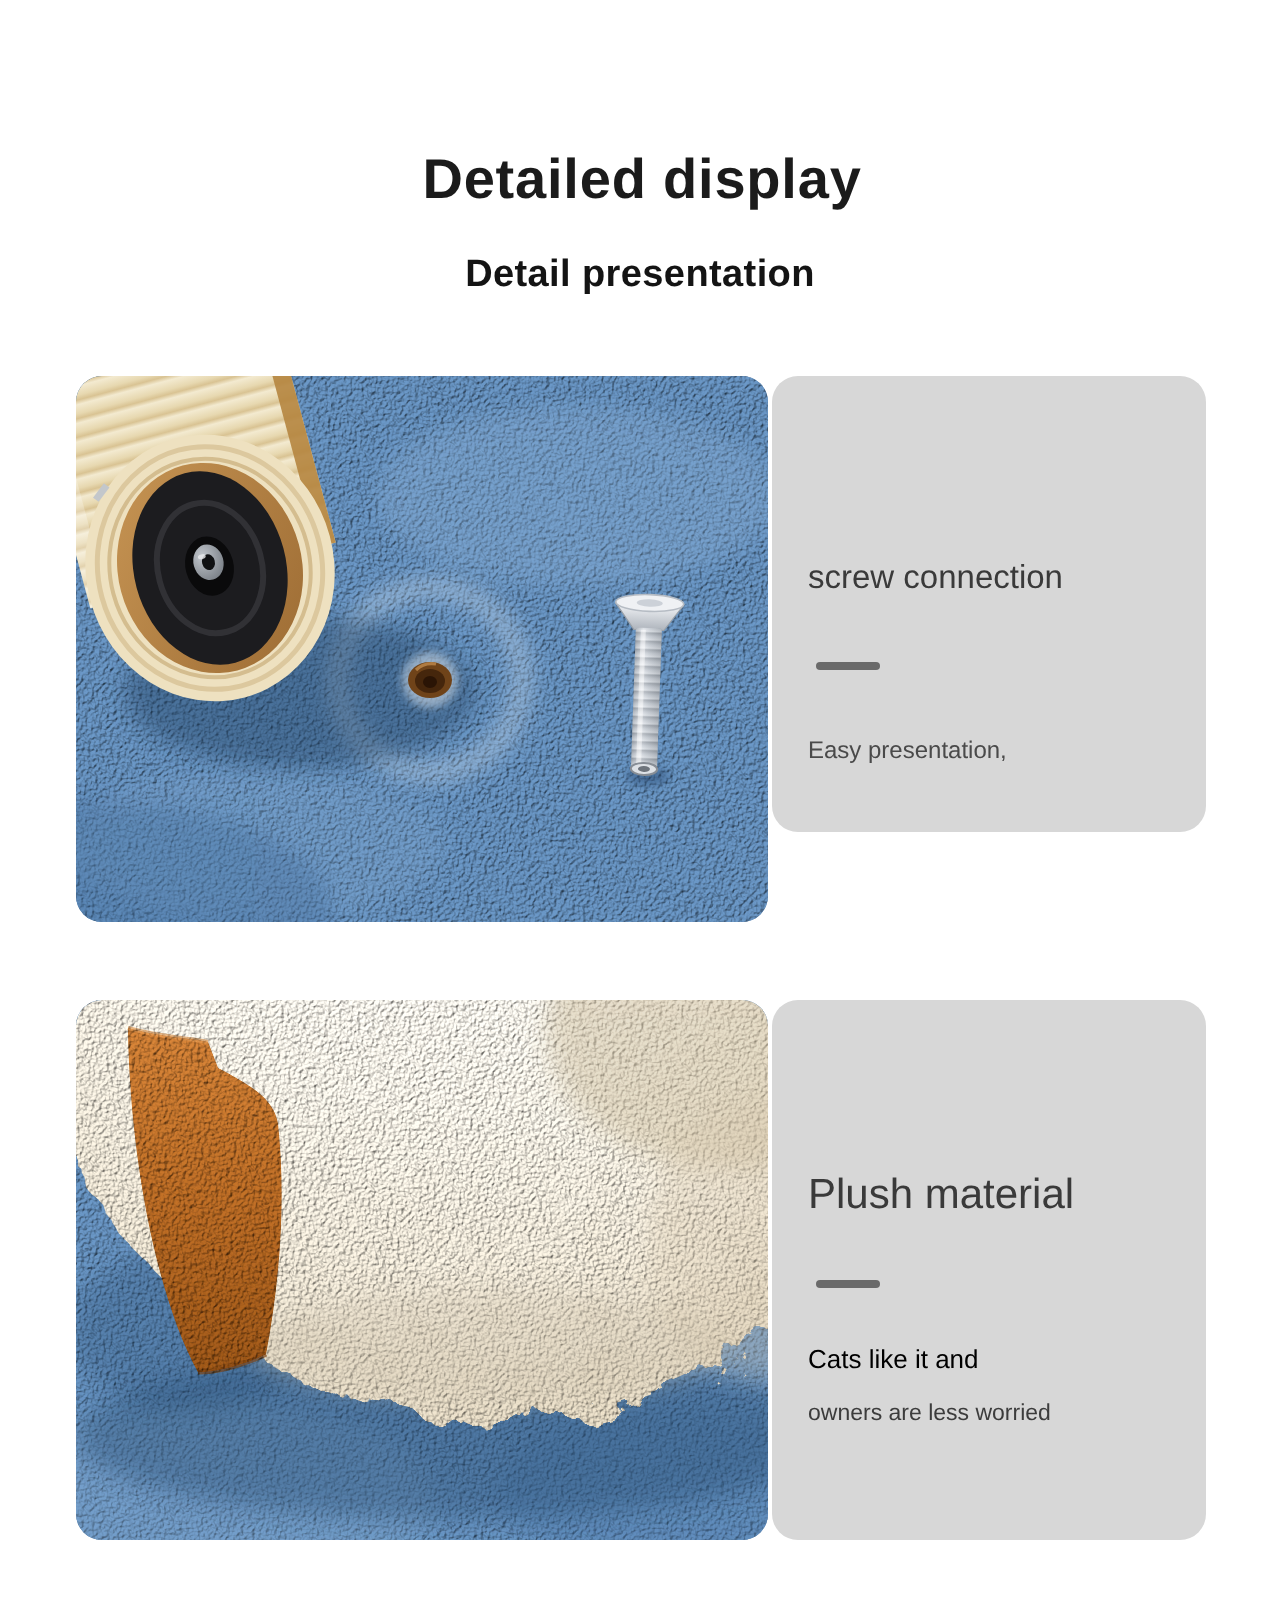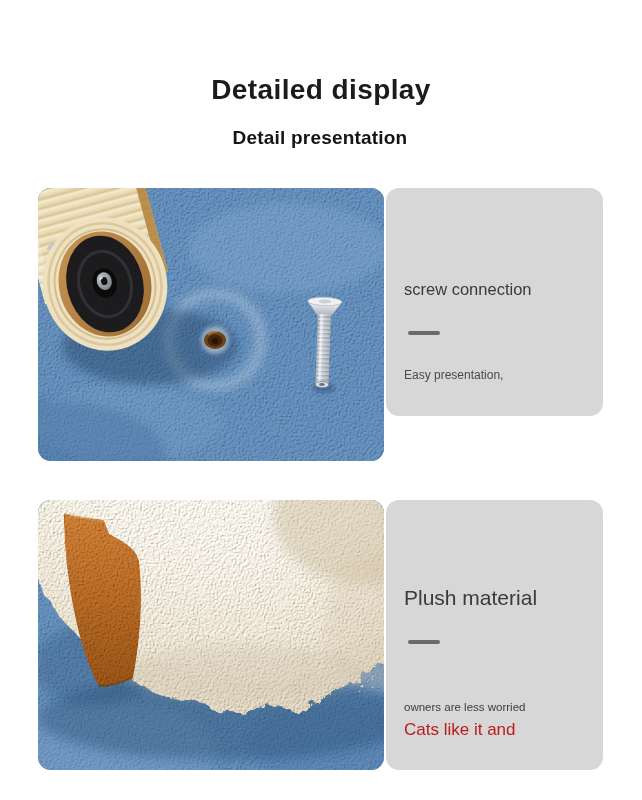--- a/index.html
+++ b/index.html
@@ -19,21 +19,21 @@
   .panel-2{top:500px;height:270px;}
   .panel .t{position:absolute;left:18px;margin:0;color:#3a3a3a;font-weight:400;white-space:nowrap;}
   .panel-1 .t{top:92px;font-size:16.5px;}
   .panel-2 .t{top:86px;font-size:21px;}
   .dash{position:absolute;left:22px;width:32px;height:4px;border-radius:2px;background:#6a6a6a;}
   .panel-1 .dash{top:143px;}
   .panel-2 .dash{top:140px;}
   .l1,.l2{position:absolute;left:18px;margin:0;white-space:nowrap;}
   .panel-1 .l1{top:180px;font-size:12px;color:#4a4a4a;}
   .panel-1 .l2{top:202px;font-size:15px;color:#3d3d3d;}
-  .panel-2 .l1{top:172px;font-size:17px;color:#b91c1c;margin-top:48px;}
+  .panel-2 .l1{top:172px;font-size:13px;color:#000000;}
   .panel-2 .l2{top:201px;font-size:11.5px;color:#3c3c3c;}
 </style>
 </head>
 <body>
 
 <div class="stage">
 
   <h1 class="page-title">Detailed display</h1>
   <h2 class="page-subtitle">Detail presentation</h2>
 

